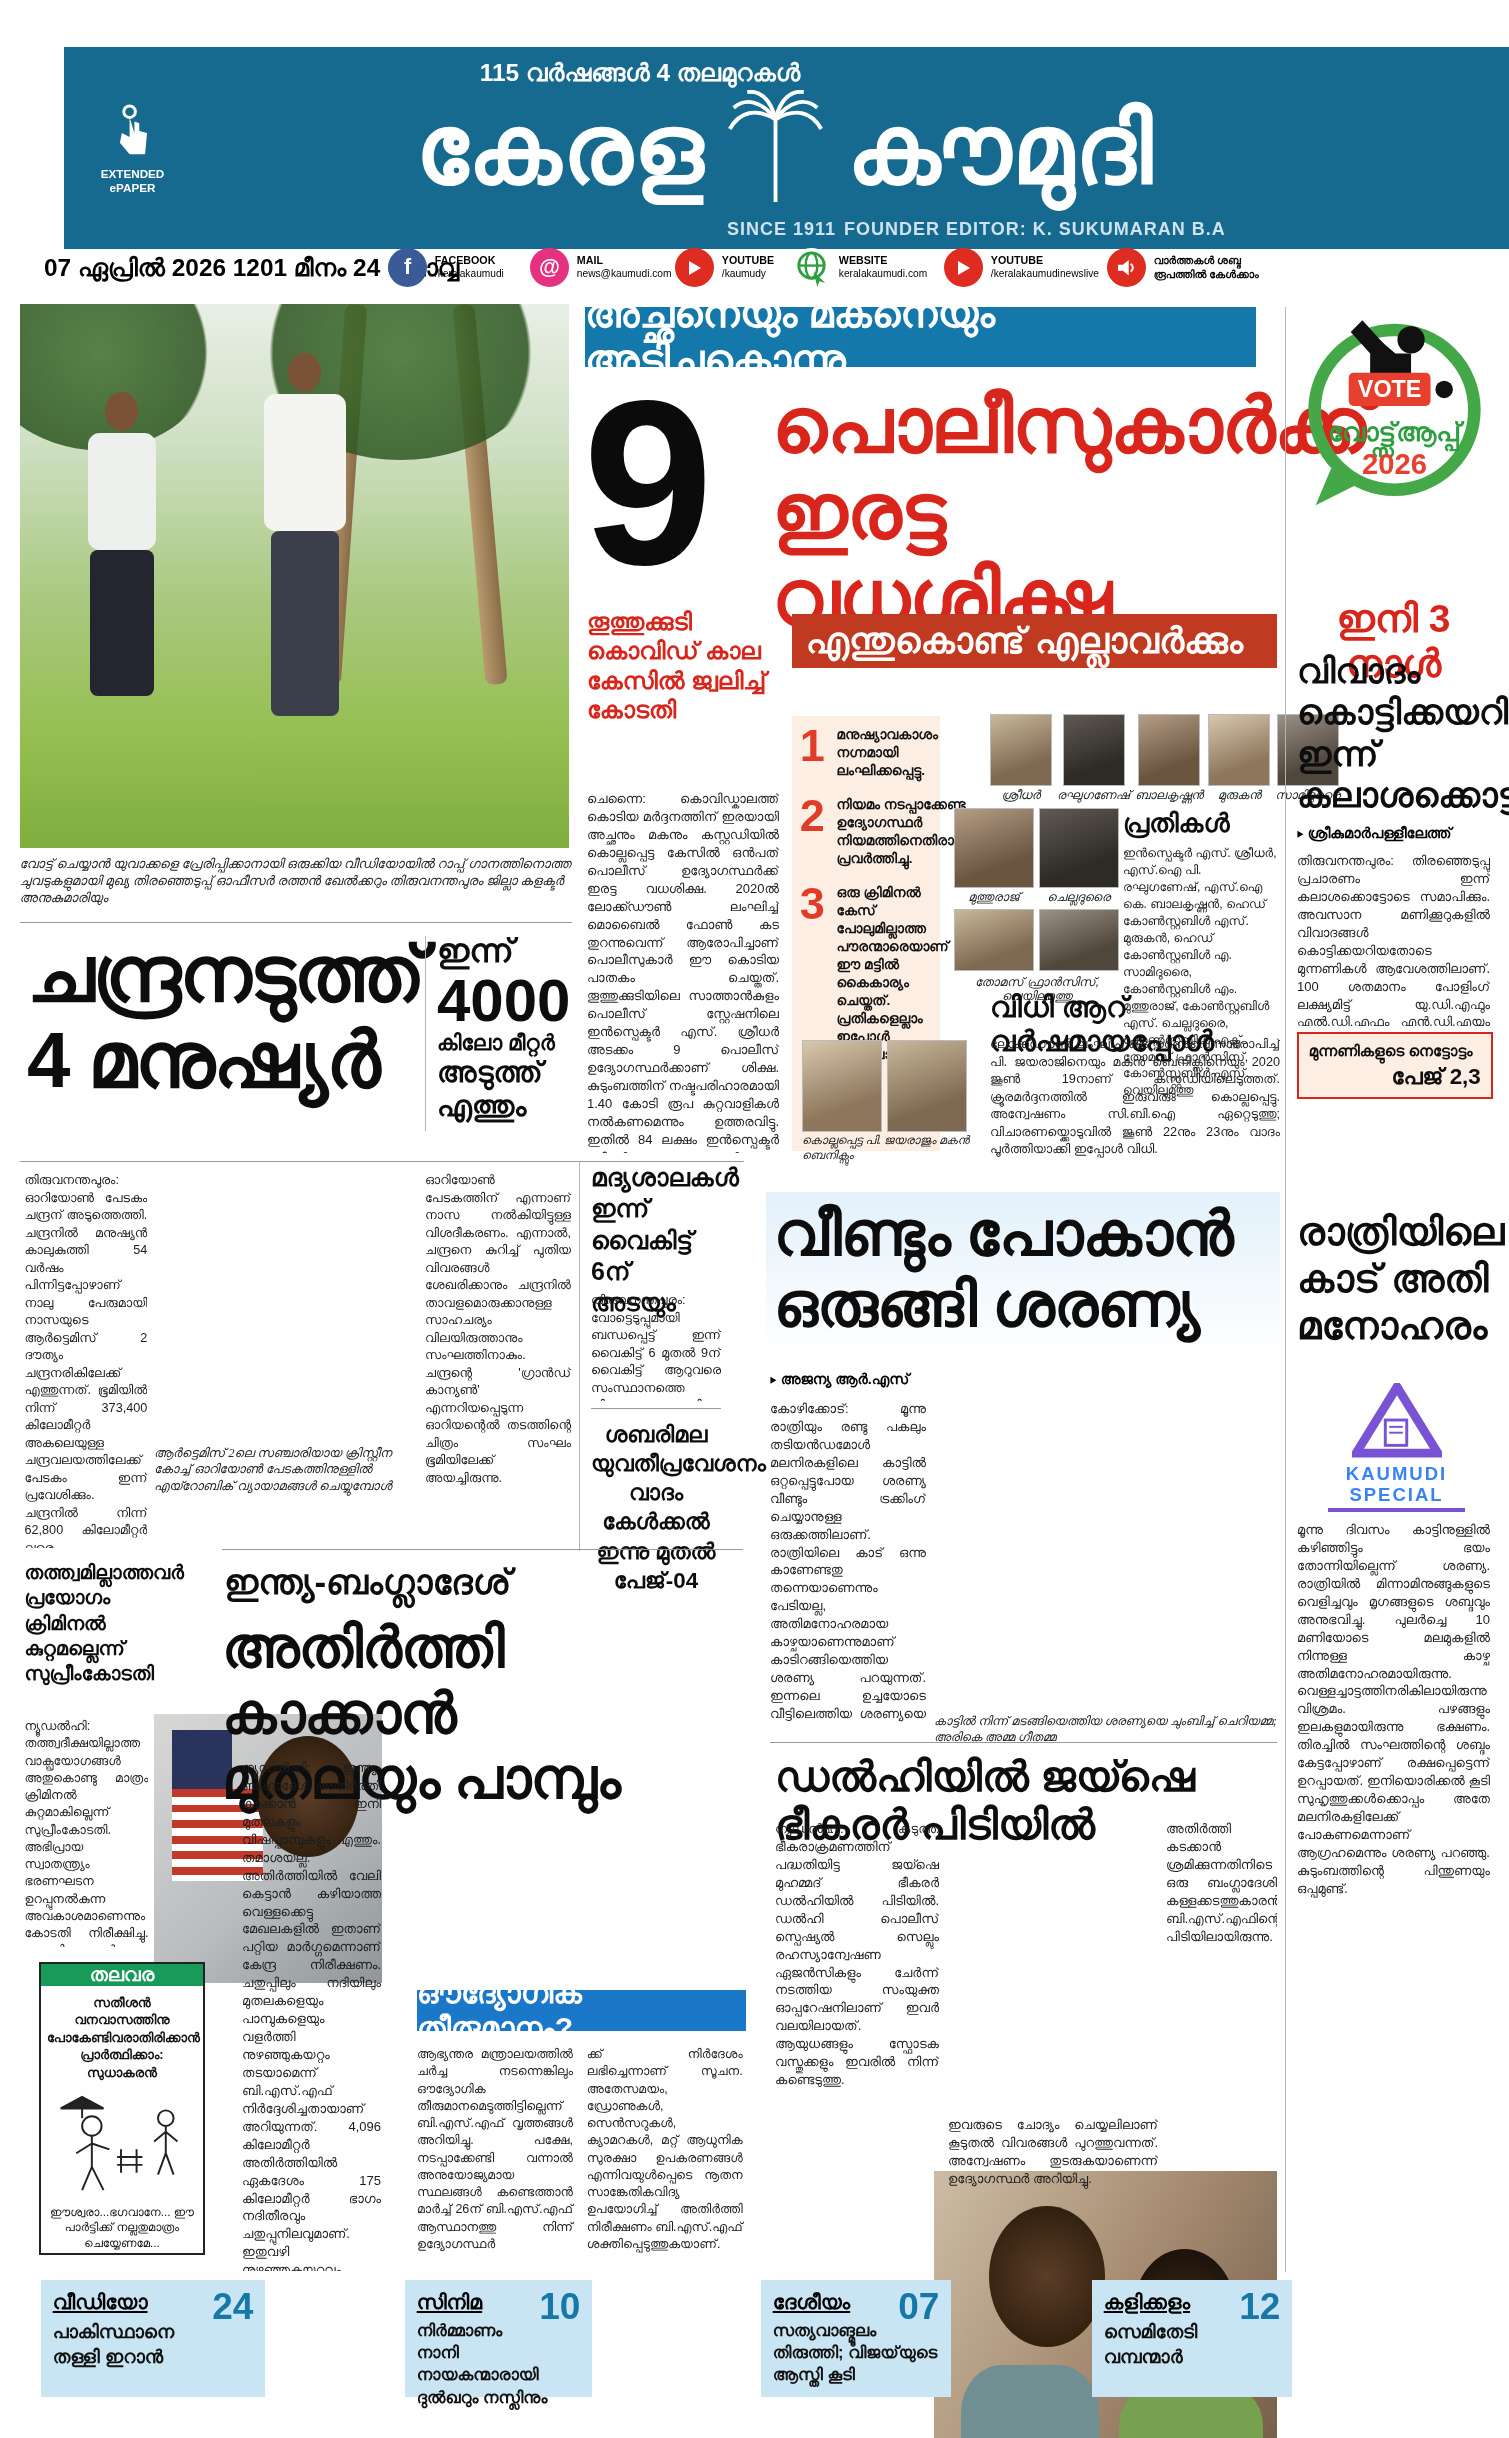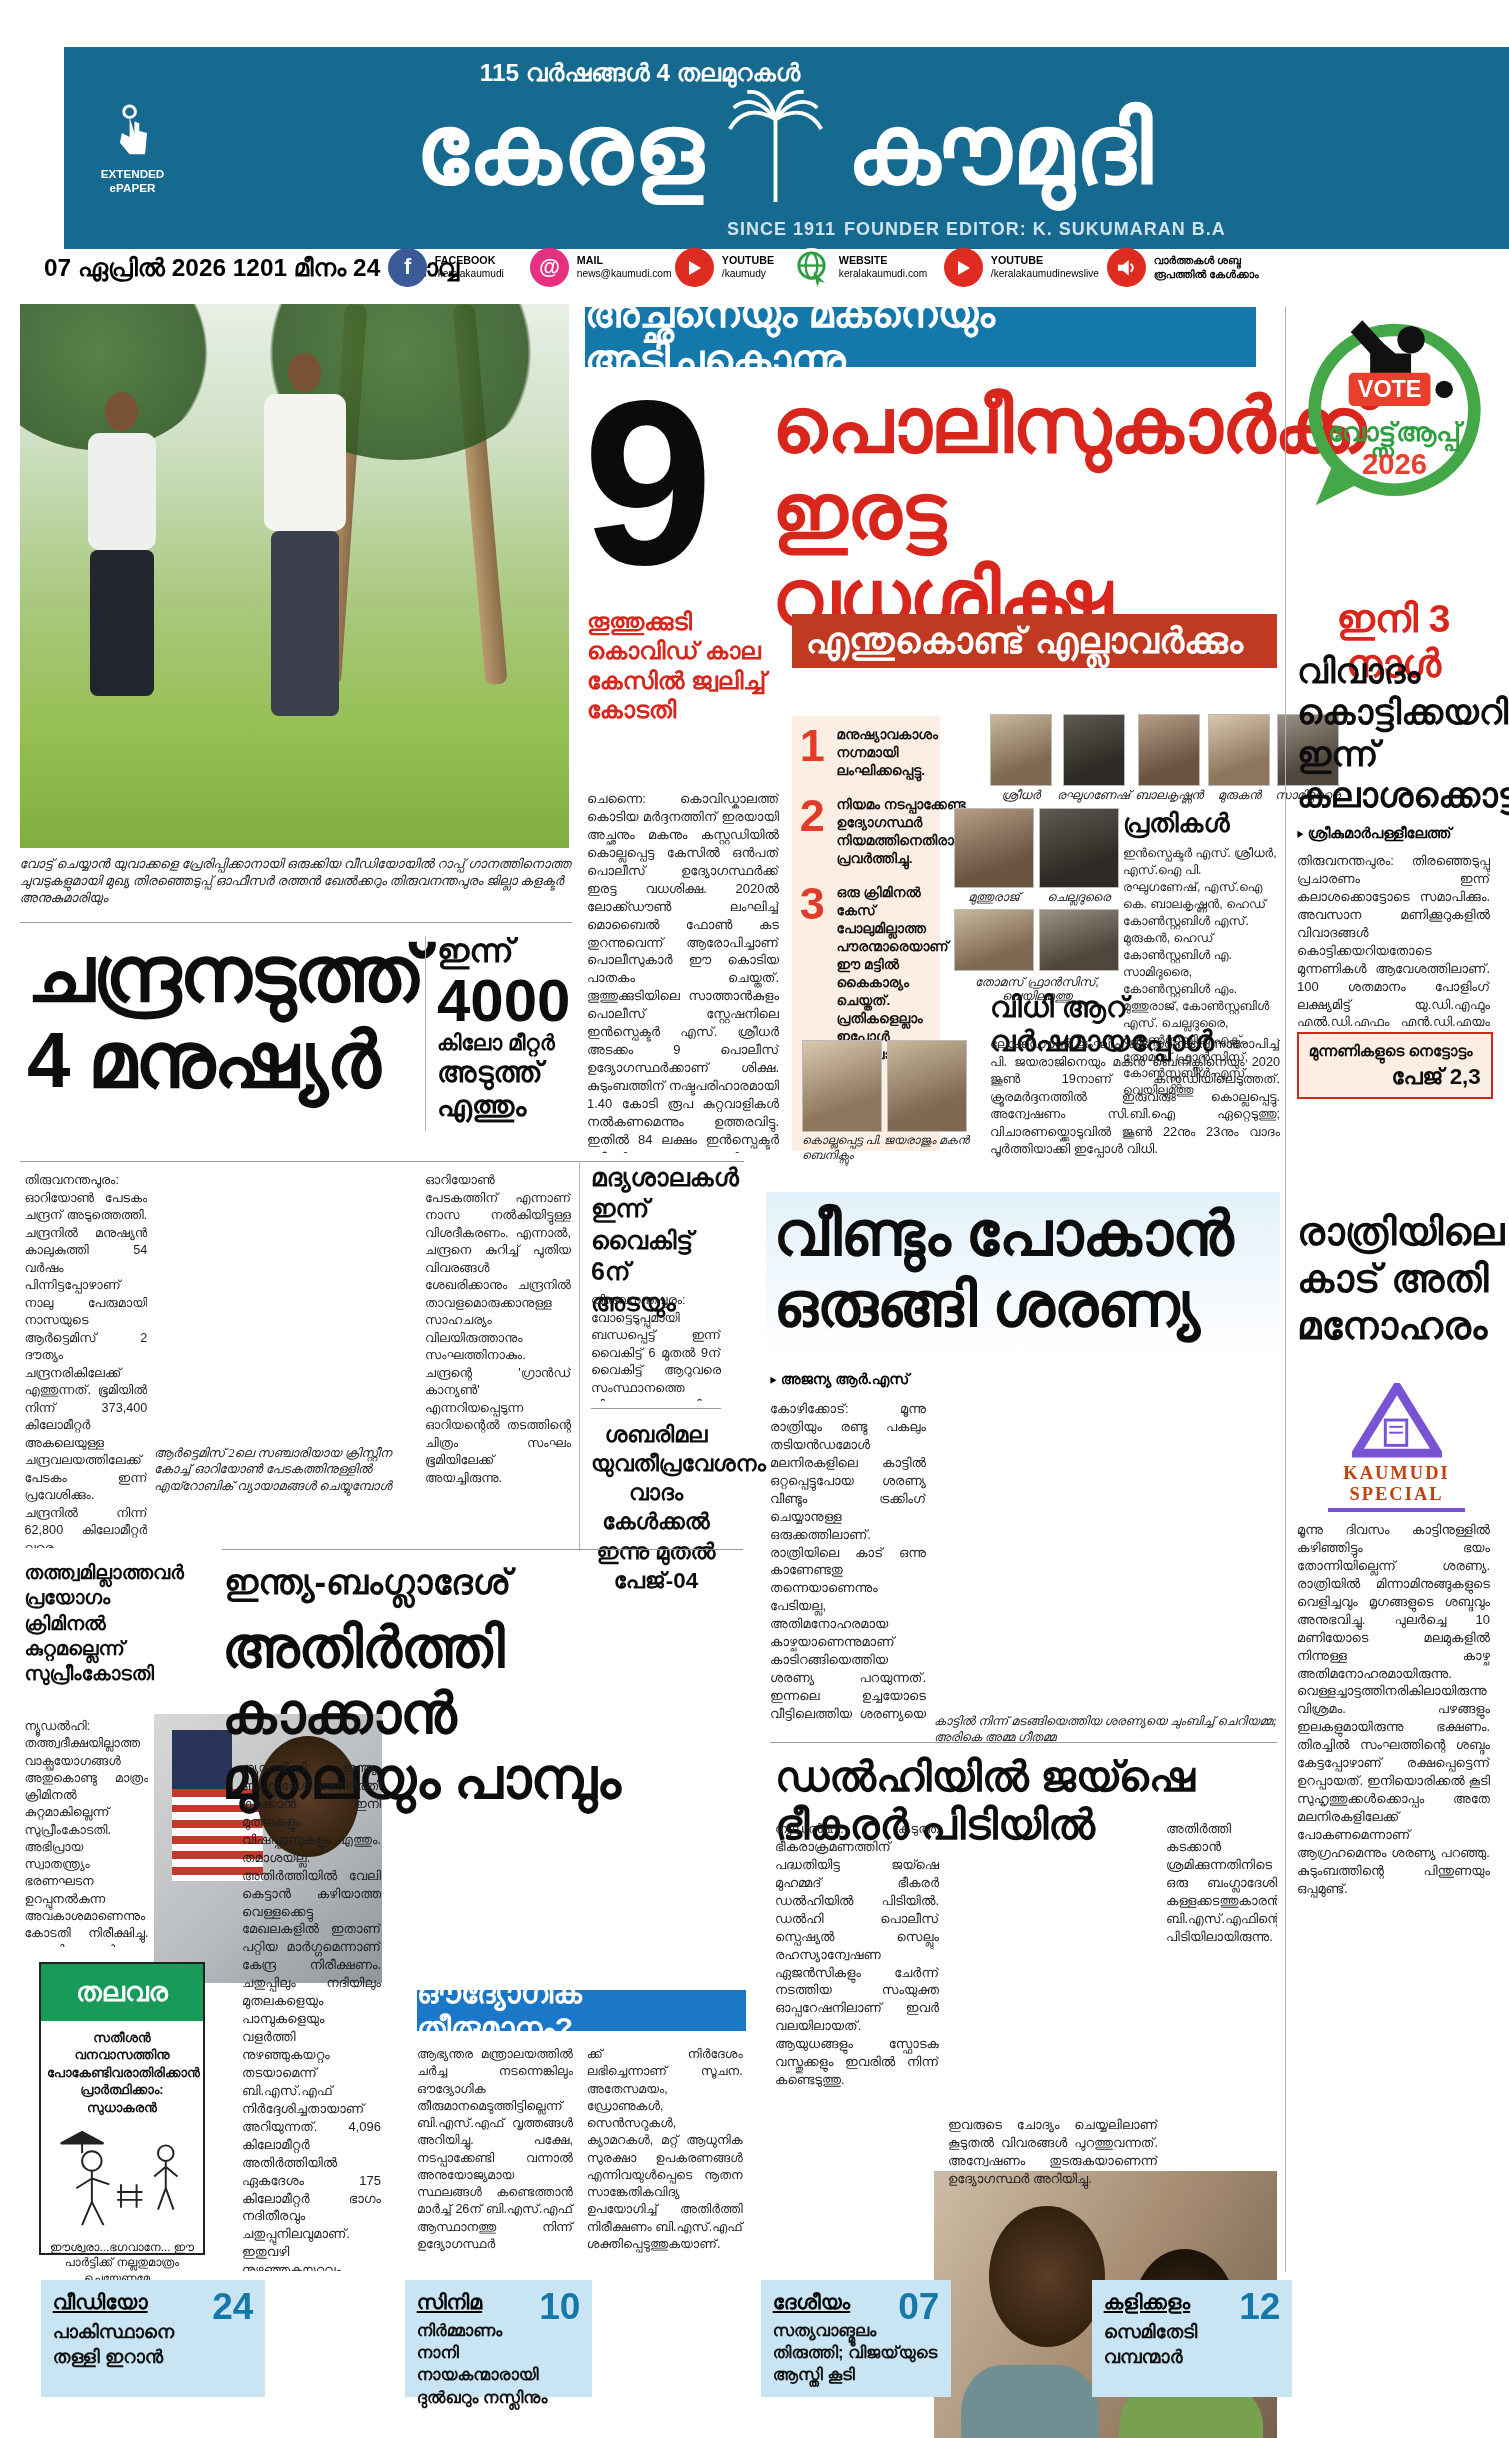--- a/index.html
+++ b/index.html
@@ -49,41 +49,41 @@
   .promo-box{background:#fdeee4;border:2px solid #d9261c;padding:7.8px 9.8px;}
   .teaser{background:#c9e4f2;padding:9.8px 11.7px;box-sizing:border-box;}
   .t-head{font-size:20.5px;font-weight:bold;text-decoration:underline;color:#000;}
   .t-num{float:right;font-size:37px;font-weight:bold;color:#1678a8;line-height:0.9;}
   .t-lines{font-size:18.5px;font-weight:bold;color:#111;line-height:1.35;margin-top:5.9px;}
   .hrule{background:#9a9a9a;height:1px;}
   .vrule{background:#b5b5b5;width:1px;}
   .official-bar{background:#1b77c8;color:#fff;font-weight:bold;font-size:30px;
                 display:flex;align-items:center;justify-content:center;}
   .thala{border:2px solid #222;background:#fff;box-sizing:border-box;}
-  .thala-head{background:#189a58;color:#fff;font-weight:bold;font-size:27px;text-align:center;padding:13px 0;}
+  .thala-head{background:#189a58;color:#fff;font-weight:bold;font-size:19px;text-align:center;padding:0 0;}
   .thala-quote{font-size:13px;font-weight:bold;text-align:center;line-height:1.35;padding:7.8px 5.9px;color:#111;}
   .thala-cap{font-size:11.7px;text-align:center;line-height:1.3;color:#111;padding:3.9px 5.9px;}
   .byline{font-size:14.6px;font-weight:bold;color:#000;}
   .byline:before{content:"▸ ";color:#000;}
   
   .ph{position:relative;overflow:hidden;}
   .ph-couple{background:linear-gradient(180deg,#e9efe7 0%,#cfe0c4 25%,#a9c87e 55%,#94bf50 80%,#7fae3e 100%);}
   .palm-trunk{position:absolute;width:21.5px;height:70%;top:0;background:linear-gradient(90deg,#b99a6f,#8a6d48);border-radius:7.8px;}
   .canopy{position:absolute;border-radius:50%;background:radial-gradient(circle,#3f6f2d,#2c5420 70%,transparent 72%);opacity:.85;}
   .figure{position:absolute;}
   .fig-head{width:33px;height:39px;border-radius:50%;background:#7a5236;margin:0 auto;}
   .fig-torso{width:68px;height:117px;border-radius:11.7px;background:#f4f4f0;margin:2px auto 0;}
   .fig-legs{width:59px;height:146px;border-radius:7.8px;background:#2b2f3a;margin:0 auto;}
   .ph-aero{background:linear-gradient(135deg,#d8d8d6 0%,#b9bdc0 55%,#8f9598 100%);}
   .flag-canton{position:absolute;left:8%;top:6%;width:26%;height:22%;background:#29335c;}
   .flag-stripes{position:absolute;left:8%;top:28%;width:40%;height:34%;
      background:repeating-linear-gradient(180deg,#c0392b 0 7.8px,#fff 7.8px 15.6px);}
   .hair-blob{position:absolute;border-radius:50%;background:radial-gradient(circle,#5b3d28,#32210f 75%);}
   .ph-saranya{background:linear-gradient(120deg,#cdbca6 0%,#a88f74 45%,#6e5744 100%);}
-  .kaumudi-sp{color:#c2410c;font-weight:bold;letter-spacing:2px;font-size:18.5px;line-height:1.15;text-align:center;font-family:Liberation Serif, serif;}
+  .kaumudi-sp{color:#3b82f6;font-weight:bold;letter-spacing:2px;font-size:18.5px;line-height:1.15;text-align:center;}
 </style>
 </head>
 <body>
 
 <div class="page">
 
   <div class="abs banner" style="left:64px;top:47px;width:1445px;height:202px;">
     <div class="abs epaper" style="left:19.5px;top:57px;width:98px;">
       <svg width="45" height="60" viewBox="0 0 46 62">
         <circle cx="20" cy="8" r="6" fill="none" stroke="#fff" stroke-width="3"></circle>

